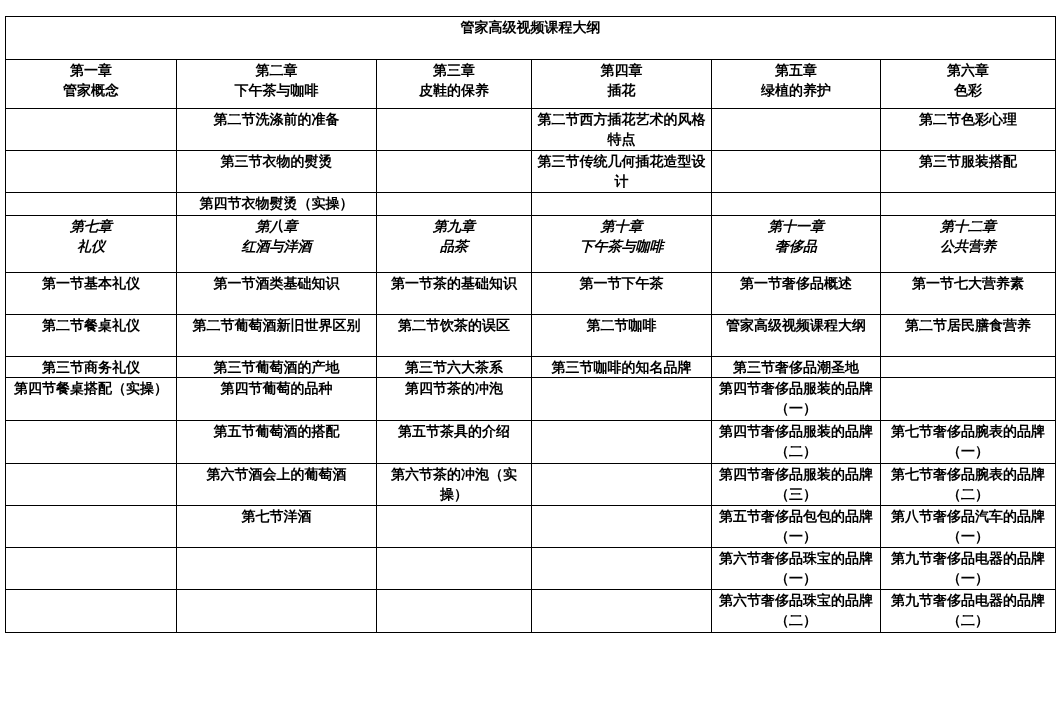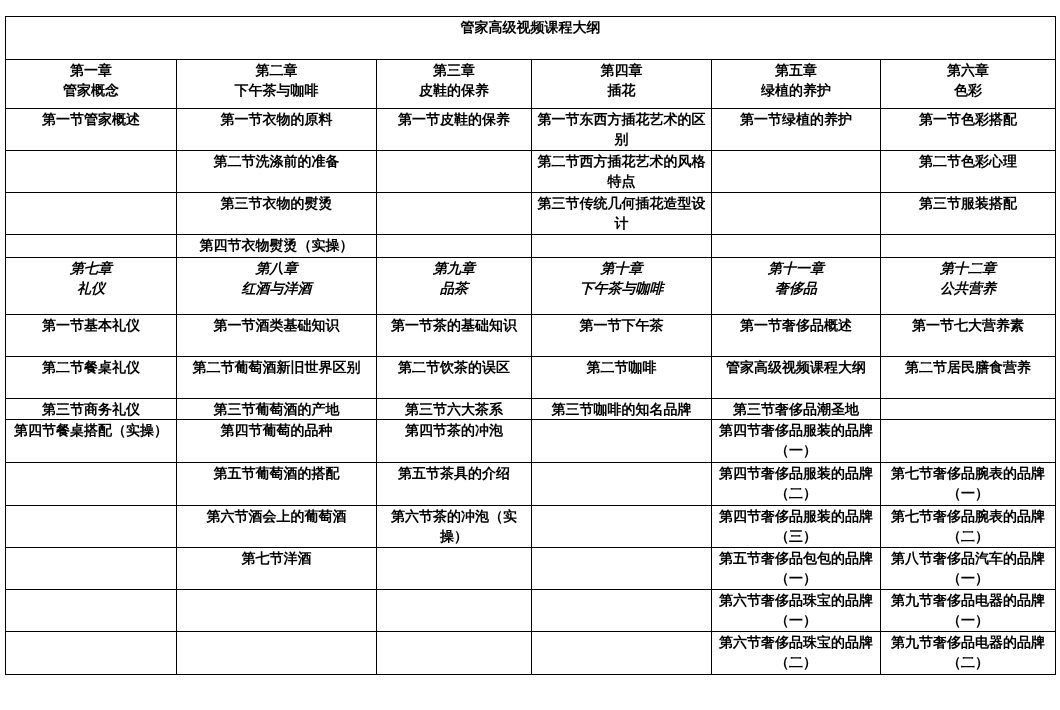--- a/index.html
+++ b/index.html
@@ -47,28 +47,20 @@
           <span class="line">插花</span>
         </td>
         <td class="ch1">
           <span class="line">第五章</span>
           <span class="line">绿植的养护</span>
         </td>
         <td class="ch1">
           <span class="line">第六章</span>
           <span class="line">色彩</span>
         </td>
-      </tr>
-      <tr style="height: 42px;">
-        <td>第一节管家概述</td>
-        <td>第一节衣物的原料</td>
-        <td>第一节皮鞋的保养</td>
-        <td>第一节东西方插花艺术的区别</td>
-        <td>第一节绿植的养护</td>
-        <td>第一节色彩搭配</td>
       </tr>
       <tr style="height: 42px;">
         <td></td>
         <td>第二节洗涤前的准备</td>
         <td></td>
         <td>第二节西方插花艺术的风格特点</td>
         <td></td>
         <td>第二节色彩心理</td>
       </tr>
       <tr style="height: 42px;">

